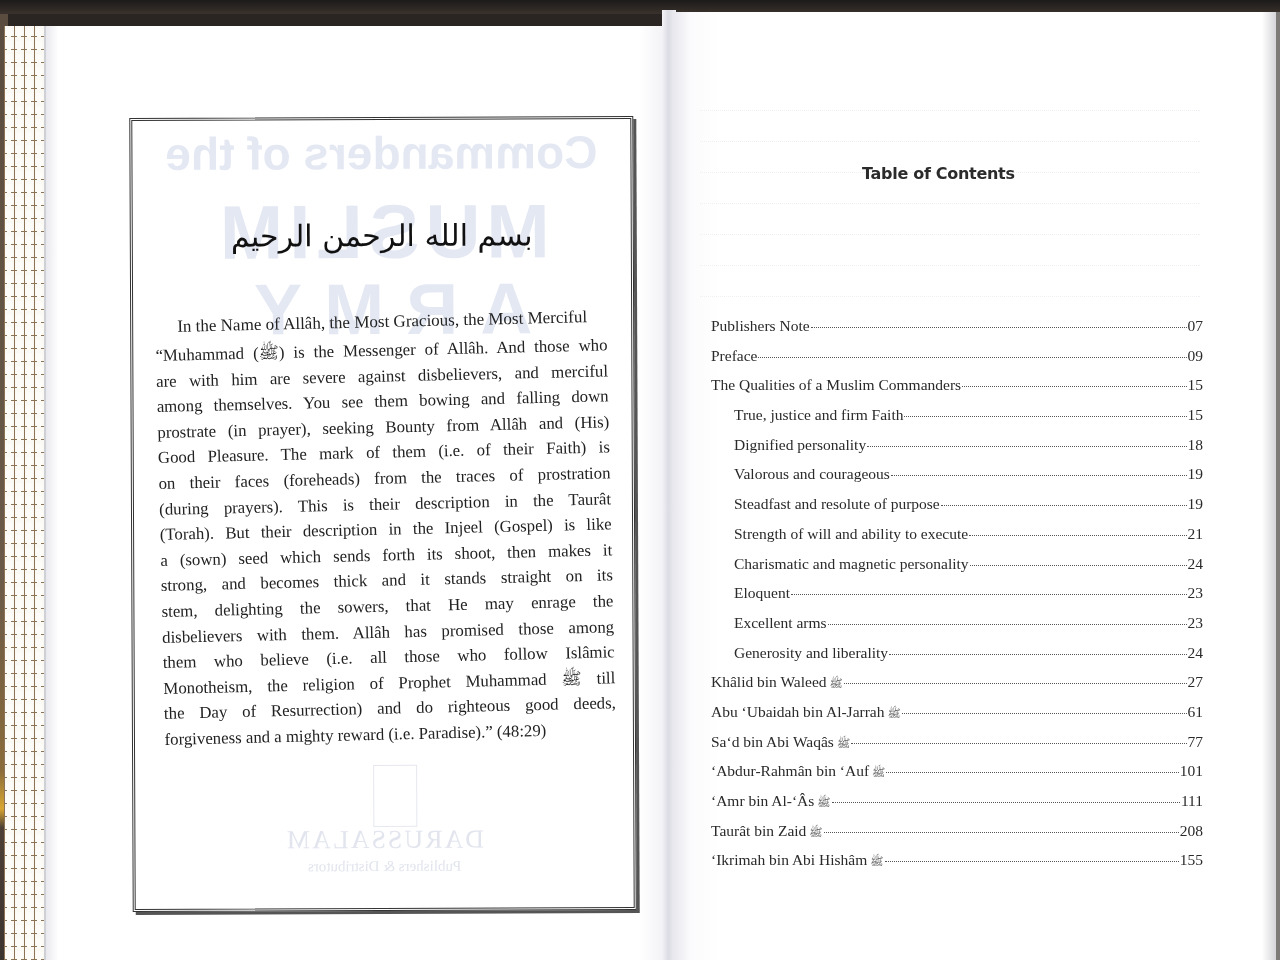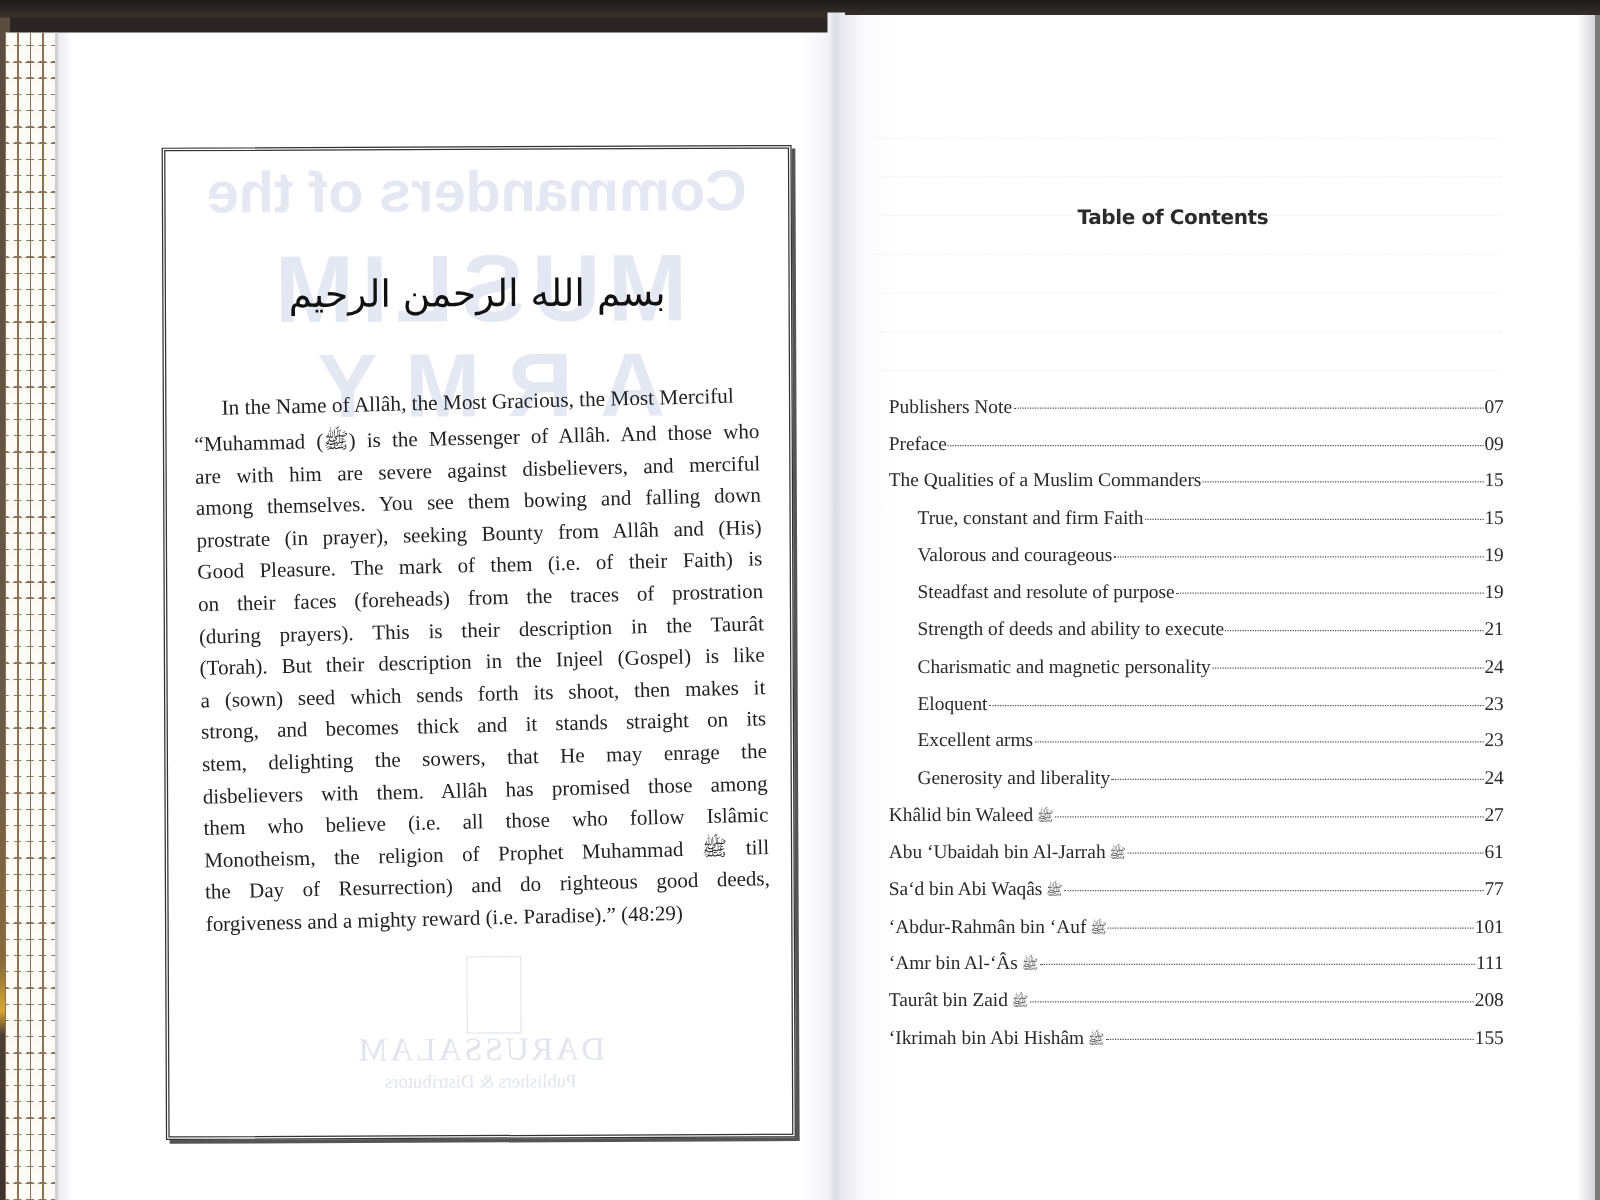--- a/index.html
+++ b/index.html
@@ -134,36 +134,41 @@
       <span class="toc-label">Preface</span>
       <span class="toc-leader"></span>
       <span class="toc-page">09</span>
     </div>
     <div class="toc-row">
       <span class="toc-label">The Qualities of a Muslim Commanders</span>
       <span class="toc-leader"></span>
       <span class="toc-page">15</span>
     </div>
     <div class="toc-row sub">
-      <span class="toc-label">True, constant and firm Faith</span>
+      <span class="toc-label">True, justice and firm Faith</span>
       <span class="toc-leader"></span>
       <span class="toc-page">15</span>
     </div>
     <div class="toc-row sub">
+      <span class="toc-label">Dignified personality</span>
+      <span class="toc-leader"></span>
+      <span class="toc-page">18</span>
+    </div>
+    <div class="toc-row sub">
       <span class="toc-label">Valorous and courageous</span>
       <span class="toc-leader"></span>
       <span class="toc-page">19</span>
     </div>
     <div class="toc-row sub">
       <span class="toc-label">Steadfast and resolute of purpose</span>
       <span class="toc-leader"></span>
       <span class="toc-page">19</span>
     </div>
     <div class="toc-row sub">
-      <span class="toc-label">Strength of deeds and ability to execute</span>
+      <span class="toc-label">Strength of will and ability to execute</span>
       <span class="toc-leader"></span>
       <span class="toc-page">21</span>
     </div>
     <div class="toc-row sub">
       <span class="toc-label">Charismatic and magnetic personality</span>
       <span class="toc-leader"></span>
       <span class="toc-page">24</span>
     </div>
     <div class="toc-row sub">
       <span class="toc-label">Eloquent</span>

